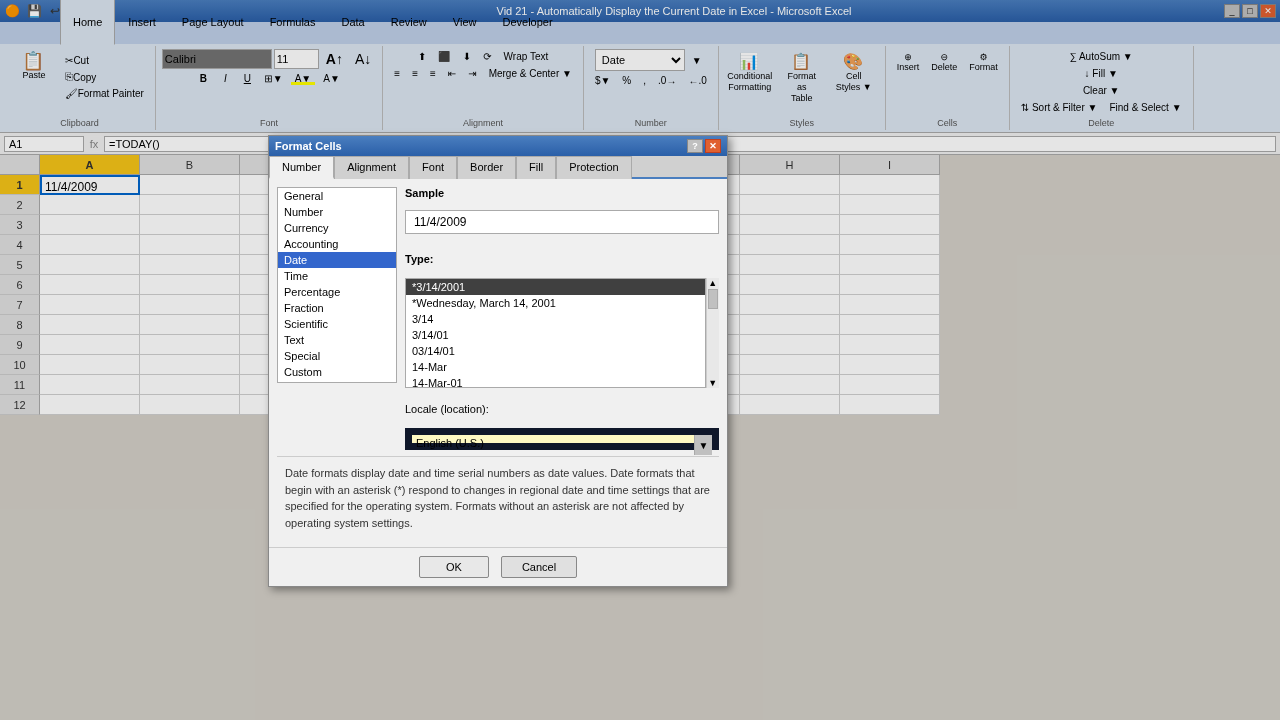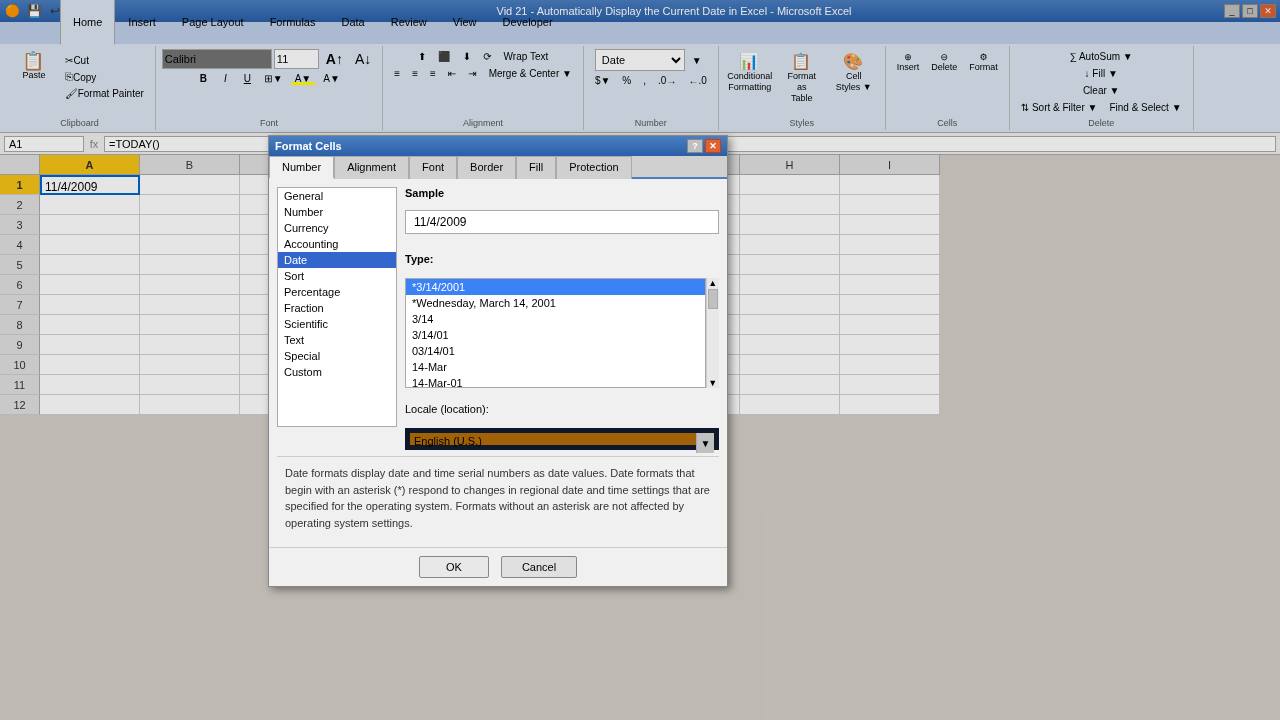--- a/index.html
+++ b/index.html
@@ -49,29 +49,29 @@
     .dialog-titlebar { background: linear-gradient(to bottom, #4a7ebf, #2a5fa8); height: 20px; display: flex; align-items: center; justify-content: space-between; padding: 0 6px; color: white; font-size: 11px; font-weight: bold; cursor: move; }
     .dialog-title-controls { display: flex; gap: 2px; }
     .dialog-close-btn { width: 16px; height: 14px; background: #e06030; border: 1px solid #c04020; font-size: 9px; display: flex; align-items: center; justify-content: center; cursor: pointer; color: white; }
     .dialog-help-btn { width: 16px; height: 14px; background: #c0c0c0; border: 1px solid #888; font-size: 9px; display: flex; align-items: center; justify-content: center; cursor: pointer; }
     .dialog-tabs { display: flex; background: #d0d0d0; border-bottom: 2px solid #4a7ebf; }
     .dialog-tab { padding: 4px 12px; cursor: pointer; font-size: 11px; border: 1px solid #aaa; border-bottom: none; background: #d0d0d0; margin-bottom: -2px; }
     .dialog-tab.active { background: #f0f0f0; border-bottom: 2px solid #f0f0f0; z-index: 1; }
     .dialog-content { padding: 8px; background: #f0f0f0; }
     .category-label { font-size: 11px; font-weight: bold; margin-bottom: 4px; }
     .dialog-row { display: flex; gap: 8px; margin-bottom: 6px; }
-    .category-list { width: 120px; border: 1px solid #aaa; background: white; height: 240px; overflow-y: auto; }
+    .category-list { width: 120px; border: 1px solid #aaa; background: white; height: 196px; overflow-y: auto; }
     .category-item { padding: 2px 6px; cursor: pointer; font-size: 11px; }
     .category-item.selected { background: #3366cc; color: white; }
     .right-panel { flex: 1; display: flex; flex-direction: column; gap: 11px; }
     .sample-box { border: 1px solid #aaa; background: white; padding: 4px 8px; font-size: 12px; margin-bottom: 4px; }
     .type-label { font-size: 11px; font-weight: bold; margin-top: 4px; margin-bottom: 2px; }
     .type-list { width: 100%; border: 1px solid #aaa; background: white; height: 110px; overflow-y: auto; }
     .type-item { padding: 2px 6px; cursor: pointer; font-size: 11px; }
-    .type-item.selected { background: #3b82f6; color: white; }
+    .type-item.selected { background: #404040; color: white; }
     .locale-label { font-size: 11px; font-weight: normal; margin-top: 4px; margin-bottom: 2px; }
     .locale-dropdown-arrow { width: 18px; height: 20px; background: #c0c0c0; border-left: 1px solid #aaa; display: flex; align-items: center; justify-content: center; font-size: 10px; cursor: pointer; }
     .description-box { font-size: 11px; color: #333; line-height: 1.5; padding: 8px; border-top: 1px solid #ccc; margin-top: 4px; }
     .dialog-footer { display: flex; justify-content: center; gap: 12px; padding: 8px; border-top: 1px solid #ccc; }
     .dialog-btn { padding: 4px 20px; background: #e0e0e0; border: 1px solid #888; border-radius: 2px; cursor: pointer; font-size: 11px; min-width: 70px; text-align: center; }
     .dialog-btn.default { background: #e8e8e8; font-weight: normal; }
     .scrollbar-stub { width: 14px; background: #e8e8e8; border-left: 1px solid #ccc; display: flex; flex-direction: column; }
     .scrollbar-thumb { background: #c0c0c0; border: 1px solid #aaa; margin: 1px; height: 20px; }
 
     
@@ -430,21 +430,21 @@
     <div class="dialog-content">
       <div class="dialog-row">
 
         <div style="display:flex;flex-direction:column;">
           <div class="category-list">
             <div class="category-item">General</div>
             <div class="category-item">Number</div>
             <div class="category-item">Currency</div>
             <div class="category-item">Accounting</div>
             <div class="category-item selected">Date</div>
-            <div class="category-item">Sort</div>
+            <div class="category-item">Time</div>
             <div class="category-item">Percentage</div>
             <div class="category-item">Fraction</div>
             <div class="category-item">Scientific</div>
             <div class="category-item">Text</div>
             <div class="category-item">Special</div>
             <div class="category-item">Custom</div>
           </div>
         </div>
 
         <div class="right-panel">
@@ -461,21 +461,21 @@
               <div class="type-item">14-Mar</div>
               <div class="type-item">14-Mar-01</div>
             </div>
             <div class="scrollbar-stub">
               <div style="text-align:center;cursor:pointer;font-size:9px;">▲</div>
               <div class="scrollbar-thumb"></div>
               <div style="text-align:center;cursor:pointer;font-size:9px;margin-top:auto;">▼</div>
             </div>
           </div>
           <div class="locale-label">Locale (location):</div>
-          <div style="display:flex;border:5px solid #0f172a;background:#a16207;height:22px;cursor:pointer;">
+          <div style="display:flex;border:7px solid #0f172a;background:#fef9c3;height:22px;cursor:pointer;">
             <div style="flex:1;padding:2px 4px;font-size:11px;">English (U.S.)</div>
             <div class="locale-dropdown-arrow">▼</div>
           </div>
         </div>
       </div>
 
       <div class="description-box">Date formats display date and time serial numbers as date values.  Date formats that begin with an asterisk (*) respond to changes in regional date and time settings that are specified for the operating system. Formats without an asterisk are not affected by operating system settings.</div>
     </div>
 
     <div class="dialog-footer">

